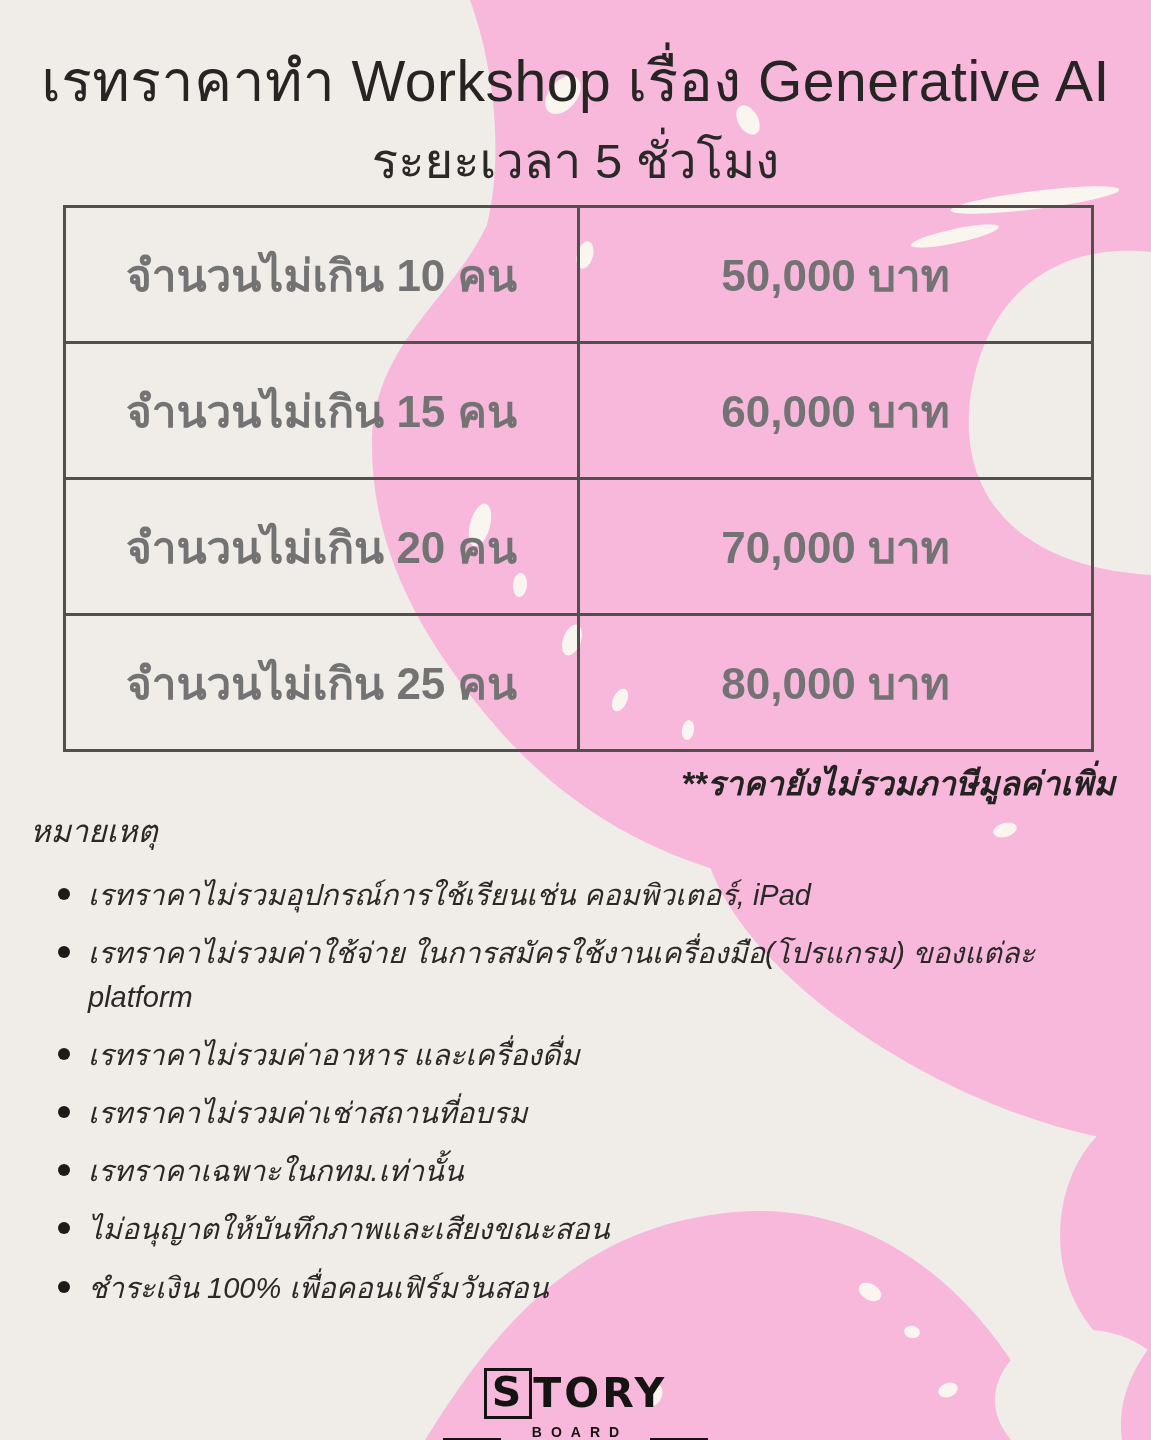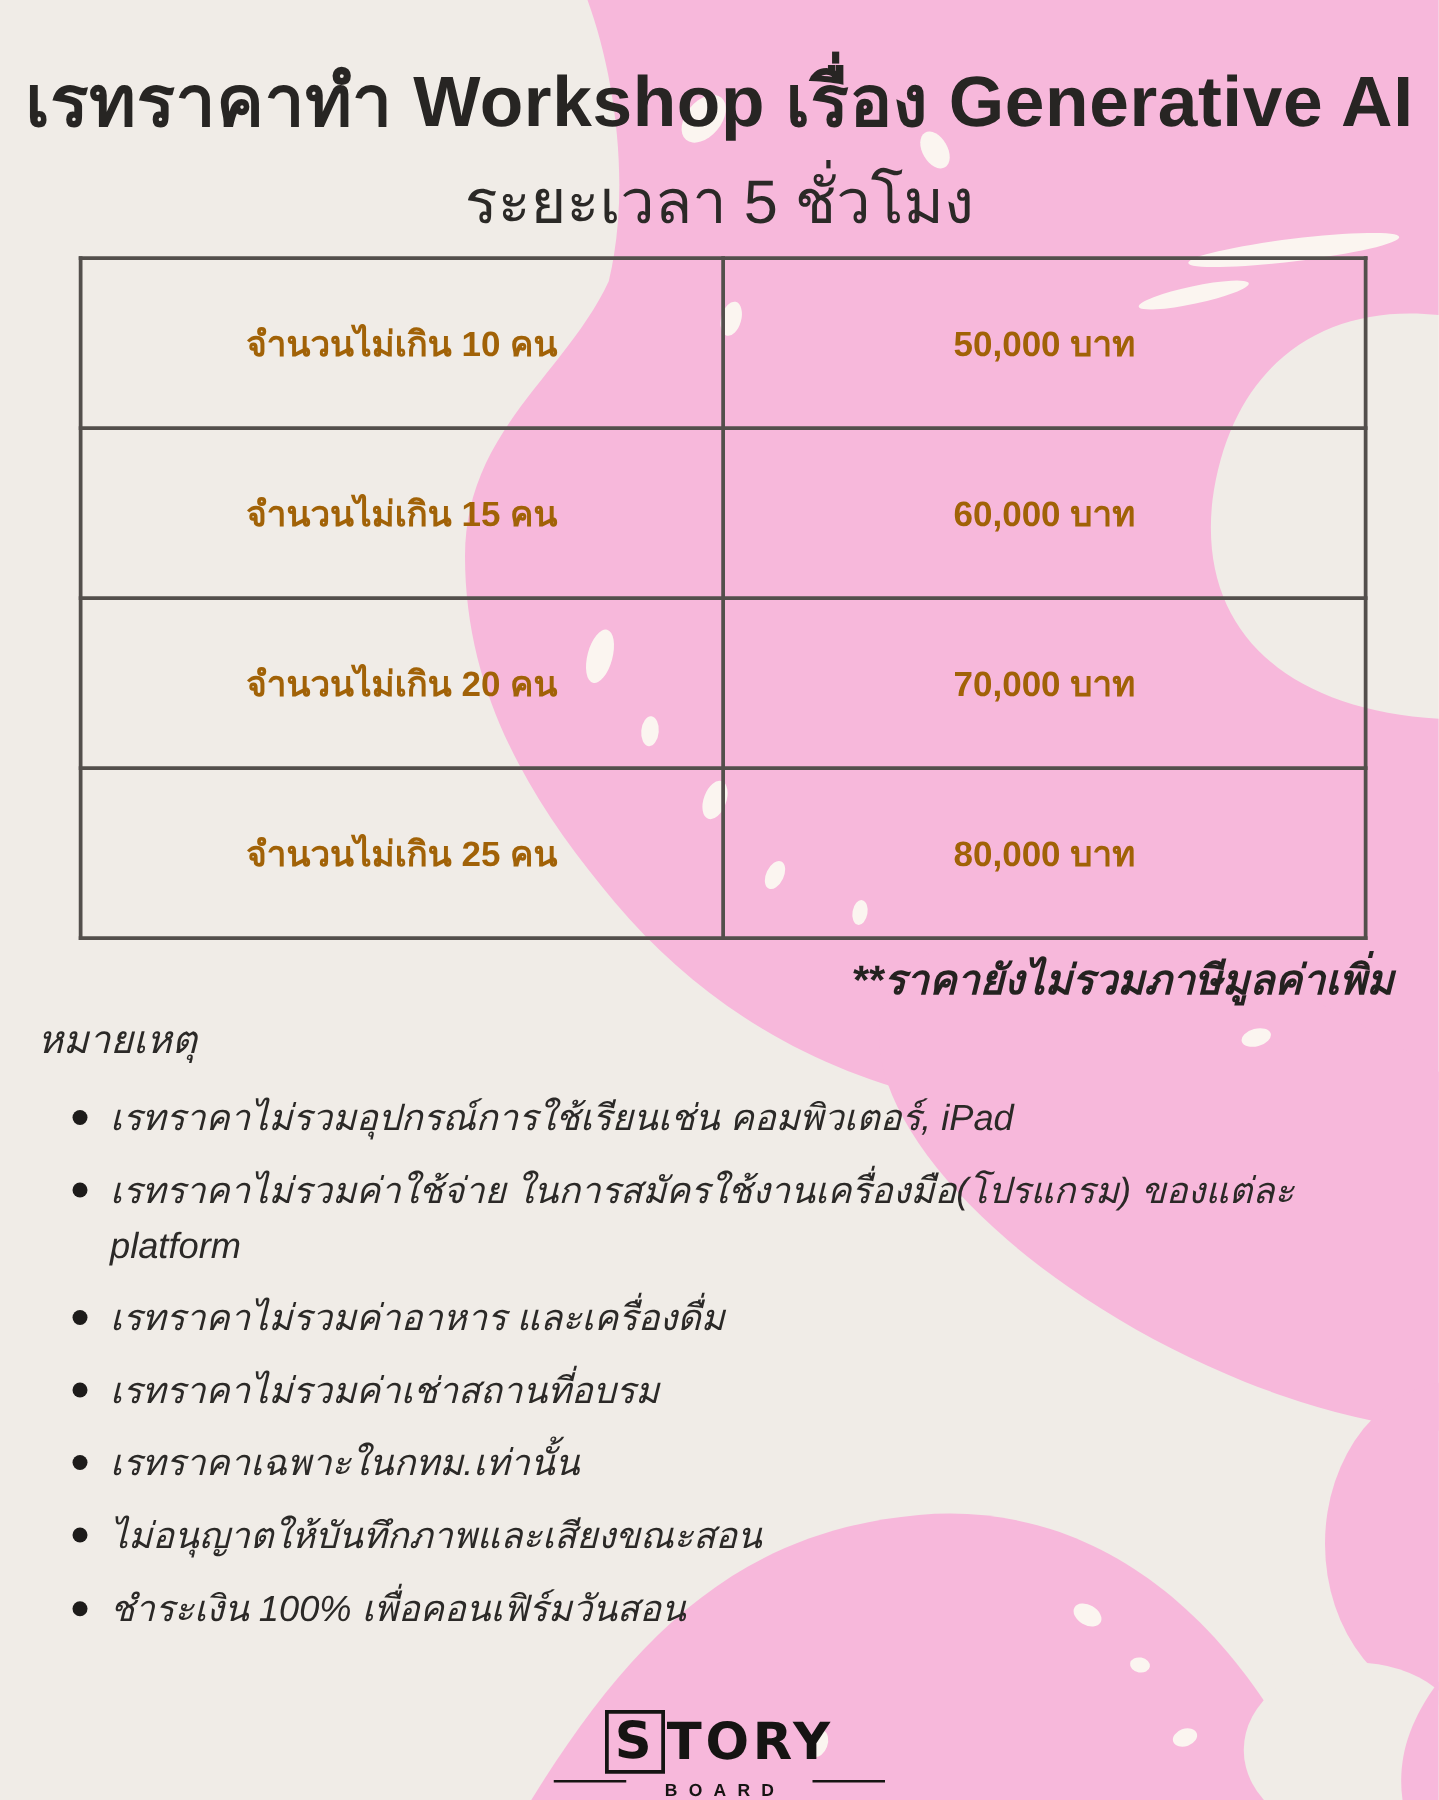--- a/index.html
+++ b/index.html
@@ -20,21 +20,21 @@
     width: 100%;
     height: 100%;
   }
 
   
   .title {
     position: absolute;
     top: 36px; left: 0; width: 100%;
     text-align: center;
     font-size: 57px;
-    font-weight: 700;
+    font-weight: 400;
     letter-spacing: 0.5px;
     color: #272523;
   }
   .subtitle {
     position: absolute;
     top: 122px; left: 0; width: 100%;
     text-align: center;
     font-size: 49px;
     font-weight: 400;
     color: #2b2927;
@@ -45,23 +45,23 @@
     position: absolute;
     left: 63px; top: 205px;
     width: 1031px; height: 546px;
     border-collapse: collapse;
     table-layout: fixed;
   }
   table.pricing td {
     border: 3px solid #534f4c;
     text-align: center;
     vertical-align: middle;
-    font-size: 28px;
+    font-size: 44px;
     font-weight: 700;
-    color: #a16207;
+    color: #737373;
     width: 50%;
     height: 136px;
   }
 
   
   .vat-note {
     position: absolute;
     top: 757px; right: 36px;
     font-size: 33px;
     font-style: italic;
@@ -124,21 +124,21 @@
   .logo-s {
     border: 3px solid #161413;
     padding: 1px 5px 3px 5px;
     margin-right: 1px;
     line-height: 1;
     display: inline-block;
   }
   .logo-secondary {
     margin-top: 5px;
     display: flex;
-    align-items: flex-start;
+    align-items: flex-end;
     gap: 22px;
     font-size: 14px;
     font-weight: 600;
     letter-spacing: 9px;
     text-indent: 9px;
   }
   .logo-line {
     width: 58px;
     height: 2px;
     background: #161413;

